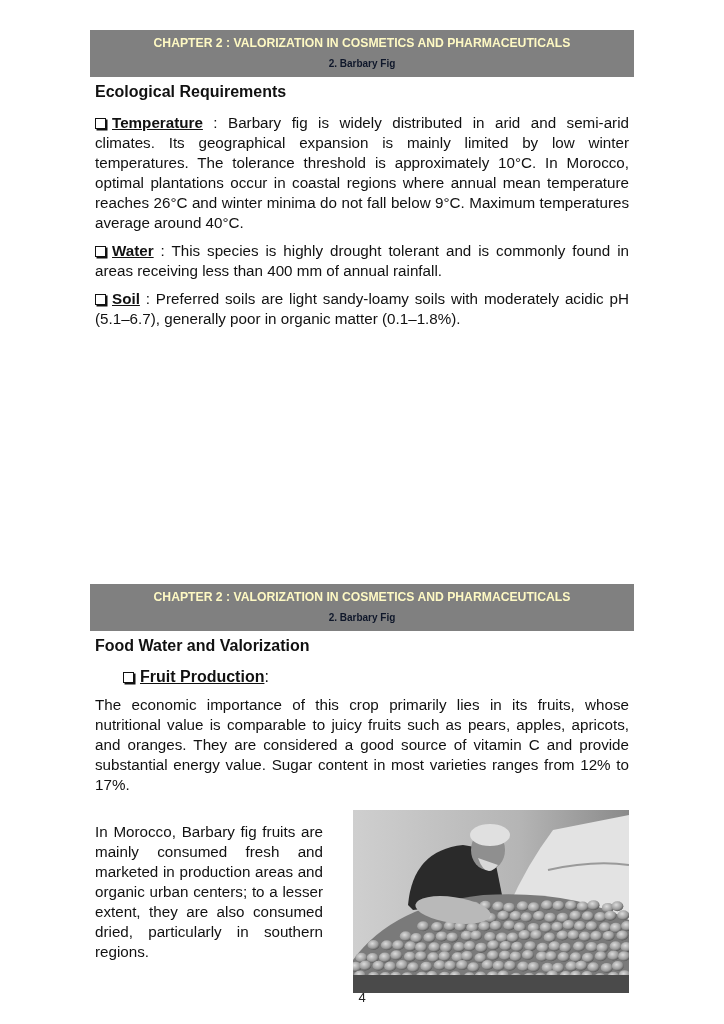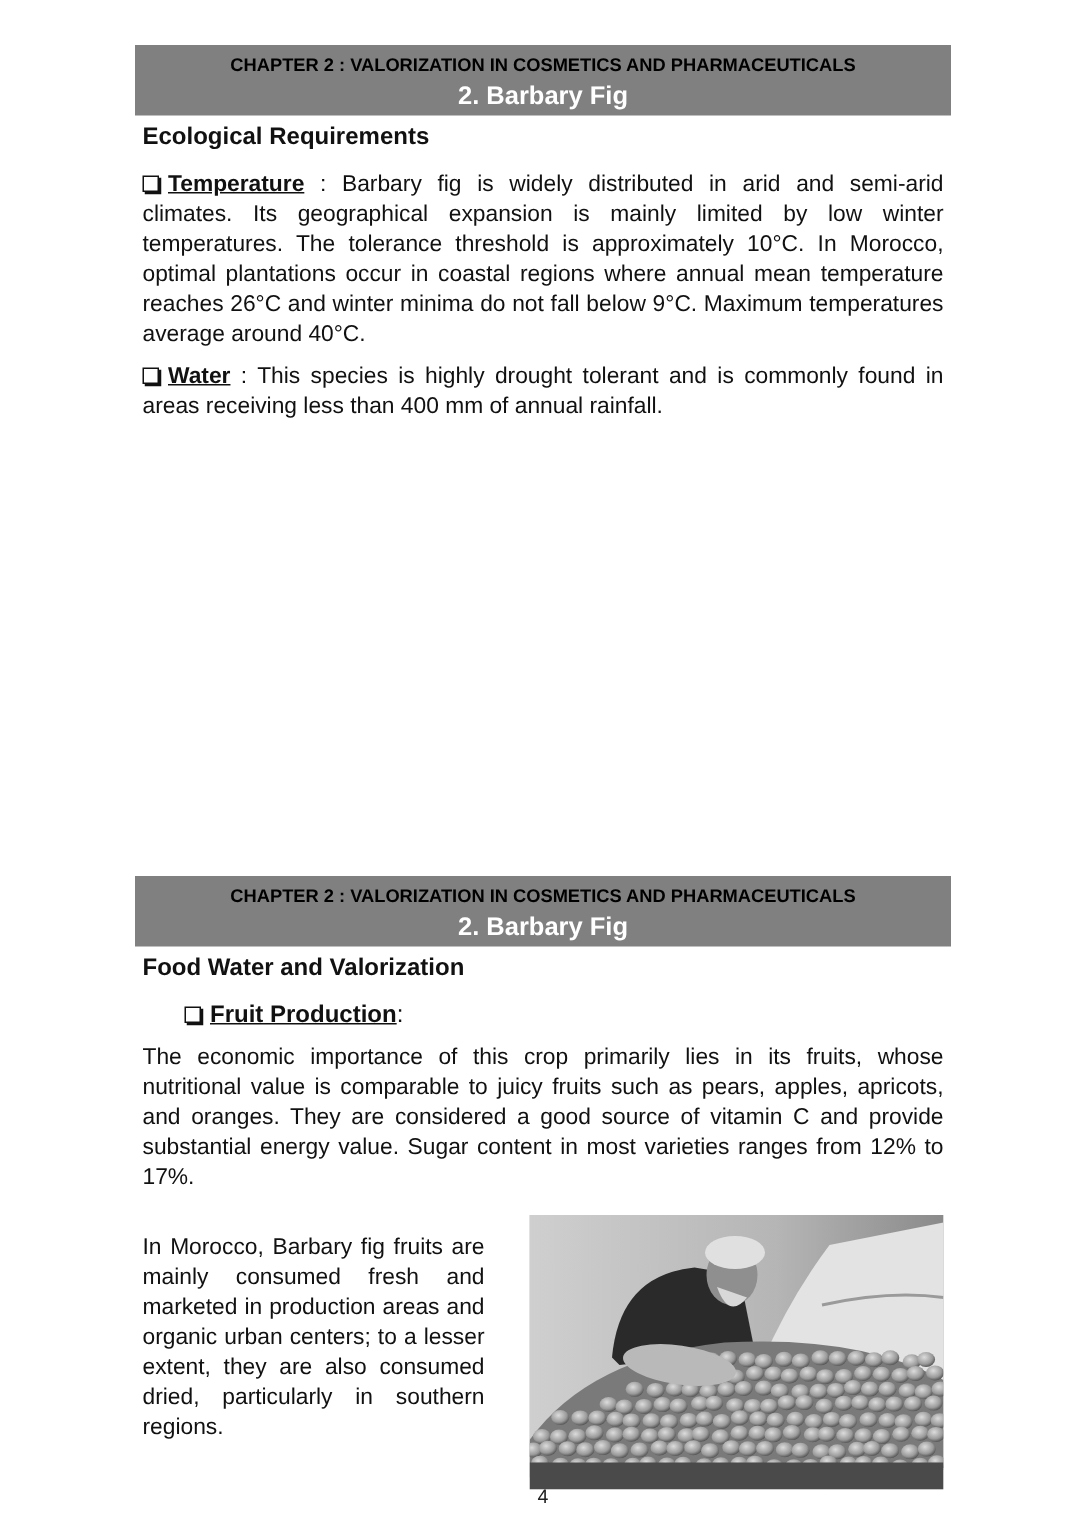--- a/index.html
+++ b/index.html
@@ -9,25 +9,25 @@
     }
     .page-half { position: absolute; left: 90px; width: 544px; }
     .top-half { top: 30px; }
     .bottom-half { top: 584px; }
 
     .header-bar {
       background: #808080; width: 544px; height: 47px;
       display: flex; flex-direction: column; align-items: center; justify-content: center;
     }
     .header-chapter {
-      font-size: 12.2px; font-weight: bold; color: #000000; letter-spacing: 0;
+      font-size: 12.2px; font-weight: bold; color: #fef9c3; letter-spacing: 0;
       line-height: 16px; margin-top: 1px;
     }
     .header-sub {
-      font-size: 17px; font-weight: bold; color: #ffffff; line-height: 18px; margin-top: 4px;
+      font-size: 10px; font-weight: bold; color: #0f172a; line-height: 18px; margin-top: 4px;
     }
 
     .section-title {
       font-size: 16px; font-weight: bold; margin: 5px 0 0 5px; line-height: 20px;
     }
     .para {
       font-size: 15.2px; line-height: 20px; text-align: justify; margin: 0 0 0 5px;
       width: 534px;
     }
     .para.first { margin-top: 11px; }
@@ -70,20 +70,23 @@
     <div class="header-chapter">CHAPTER 2 : VALORIZATION IN COSMETICS AND PHARMACEUTICALS</div>
     <div class="header-sub">2. Barbary Fig</div>
   </div>
   <div class="section-title">Ecological Requirements</div>
 
   <p class="para first">
     <span class="bullet-icon"></span><span class="bullet-label">Temperature</span><span> : </span><span>Barbary fig is widely distributed in arid and semi-arid climates. Its geographical expansion is mainly limited by low winter temperatures. The tolerance threshold is approximately 10°C. In Morocco, optimal plantations occur in coastal regions where annual mean temperature reaches 26°C and winter minima do not fall below 9°C. Maximum temperatures average around 40°C.</span>
   </p>
   <p class="para spaced">
     <span class="bullet-icon"></span><span class="bullet-label">Water</span><span> : </span><span>This species is highly drought tolerant and is commonly found in areas receiving less than 400 mm of annual rainfall.</span>
+  </p>
+  <p class="para spaced">
+    <span class="bullet-icon"></span><span class="bullet-label">Soil</span><span> : </span><span>Preferred soils are light sandy-loamy soils with moderately acidic pH (5.1–6.7), generally poor in organic matter (0.1–1.8%).</span>
   </p>
 </div>
 
 <div class="page-half bottom-half">
   <div class="header-bar">
     <div class="header-chapter">CHAPTER 2 : VALORIZATION IN COSMETICS AND PHARMACEUTICALS</div>
     <div class="header-sub">2. Barbary Fig</div>
   </div>
   <div class="section-title">Food Water and Valorization</div>
 

